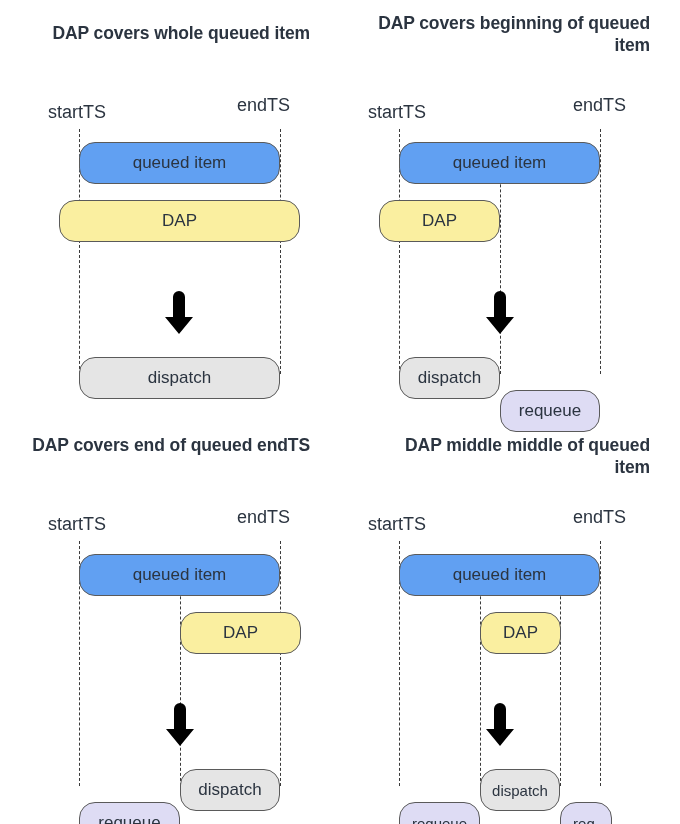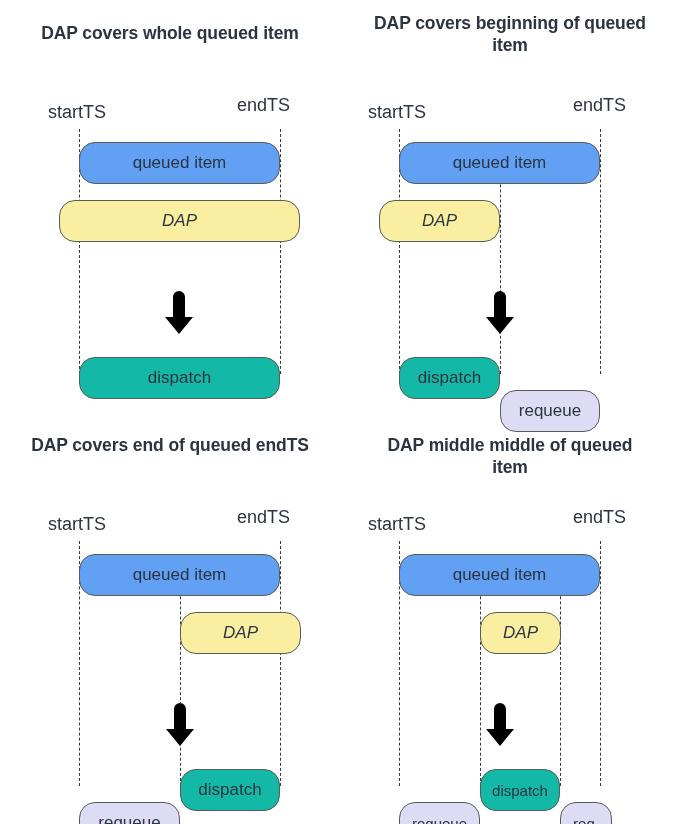--- a/index.html
+++ b/index.html
@@ -27,21 +27,21 @@
   .panel {
     position: relative;
   }
 
   
   .panel-title {
     position: absolute;
     left: 30px;
     right: 30px;
     top: 22px;
-    text-align: center;
+    text-align: right;
     font-size: 17.5px;
     font-weight: bold;
     line-height: 1.28;
     letter-spacing: -0.1px;
     color: #2b3440;
   }
 
   
   .ts-label {
     position: absolute;
@@ -69,22 +69,22 @@
     border-radius: 16px;
     display: flex;
     align-items: center;
     justify-content: center;
     font-size: 17px;
     color: #2b3440;
     white-space: nowrap;
     overflow: hidden;
   }
   .bar.blue     { background: #61a0f2; }
-  .bar.yellow   { background: #faefa0; font-style: italic; }
-  .bar.green    { background: #14b8a6; }
+  .bar.yellow   { background: #faefa0; }
+  .bar.green    { background: #e5e5e5; }
   .bar.lavender { background: #dedcf4; margin-top: 33px; }
   .bar.small    { font-size: 15px; }
 
   
   .arrow {
     position: absolute;
     width: 34px;
     height: 46px;
   }
   .arrow svg { display: block; width: 100%; height: 100%; }

